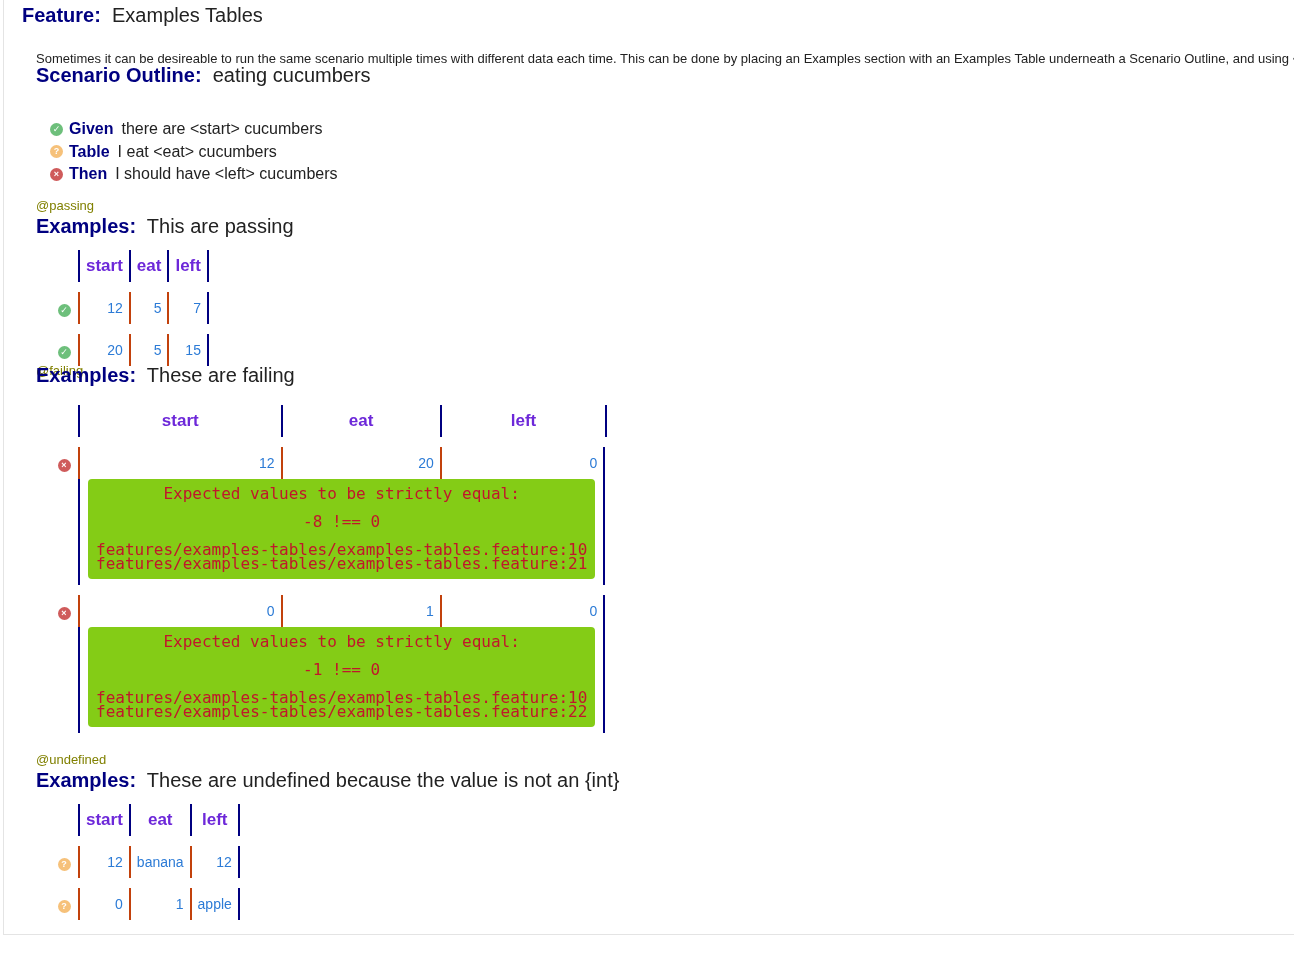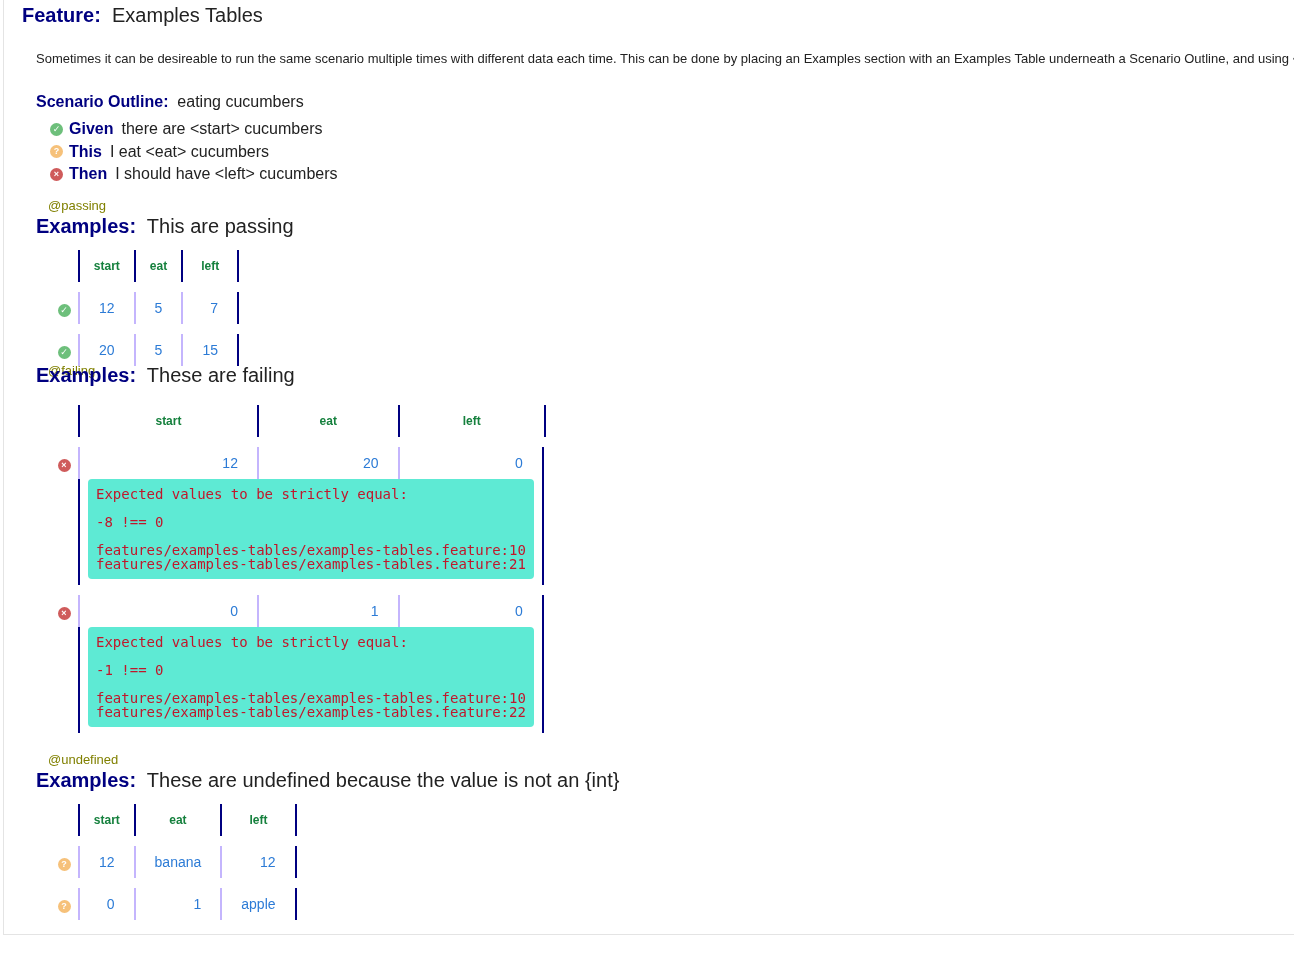--- a/index.html
+++ b/index.html
@@ -1,37 +1,37 @@
 <!DOCTYPE html>
 <html><head>
 <meta charset="utf-8">
 <style>
   html, body { margin: 0; padding: 0; background: #fff; }
   body { width: 1294px; height: 970px; overflow: hidden; font-family: "Liberation Sans", "DejaVu Sans", sans-serif; color: #222; }
   .frame { position: absolute; left: 3px; top: 0; width: 1300px; height: 934px; border-left: 1px solid #e4e4e4; border-bottom: 1px solid #e4e4e4; }
   .kw { color: #000080; font-weight: bold; }
   .feature-title { position: absolute; left: 22px; top: 4px; font-size: 20px; white-space: nowrap; }
   .desc { position: absolute; left: 36px; top: 51px; font-size: 13px; white-space: nowrap; color: #222; }
-  .scenario-title { position: absolute; left: 36px; top: 93px; font-size: 16px; white-space: nowrap; }
+  .scenario-title { position: absolute; left: 36px; top: 64px; font-size: 20px; white-space: nowrap; }
   .steps { position: absolute; left: 50px; top: 118px; }
   .step { height: 22.5px; display: flex; align-items: center; font-size: 16px; white-space: nowrap; }
   .step .kw { margin-left: 6px; margin-right: 8px; }
   .icon { display: inline-flex; width: 13px; height: 13px; border-radius: 50%; align-items: center; justify-content: center; font-size: 9px; font-weight: bold; color: #fff; line-height: 1; flex: none; }
   .icon.passed { background: #6dbf7b; }
   .icon.undefined { background: #f6c17a; }
   .icon.failed { background: #cf5b5b; }
-  .tag { position: absolute; left: 48px; font-size: 13px; color: #808000; }
+  .tag { position: absolute; left: 36px; font-size: 13px; color: #808000; }
   .ex-title { position: absolute; left: 36px; font-size: 20px; white-space: nowrap; }
   .tbl { position: absolute; border-collapse: separate; border-spacing: 0 10px; }
   .tbl td, .tbl th { padding: 0; }
-  .cell { border-left: 2px solid #c4b5fd; color: #2c7bd6; font-size: 14px; height: 32px; box-sizing: border-box; text-align: right; padding: 0 19px !important; }
-  .hcell { border-left: 2px solid #000080; color: #15803d; font-size: 12px; font-weight: bold; height: 32px; text-align: center; padding: 0 6px !important; }
+  .cell { border-left: 2px solid #c2410c; color: #2c7bd6; font-size: 14px; height: 32px; box-sizing: border-box; text-align: right; padding: 0 6px !important; }
+  .hcell { border-left: 2px solid #000080; color: #6d28d9; font-size: 17px; font-weight: bold; height: 32px; text-align: center; padding: 0 6px !important; }
   .endcell { border-left: 2px solid #000080; width: 0; padding: 0 !important; }
   .status-td { width: 28px; text-align: center; vertical-align: middle; }
-  .err { background: #5eead4; color: #c0172b; font-family: "DejaVu Sans Mono", "Liberation Mono", monospace; font-size: 14px; line-height: 14px; padding: 8px 8px; border-radius: 4px; white-space: pre; text-align: left; }
+  .err { background: #84cc16; color: #c0172b; font-family: "DejaVu Sans Mono", "Liberation Mono", monospace; font-size: 16px; line-height: 14px; padding: 8px 8px; border-radius: 4px; white-space: pre; text-align: center; }
   .errwrap { border-left: 2px solid #000080; border-right: 2px solid #000080; padding: 0 8px 6px 8px !important; }
 </style>
 </head>
 <body>
 
 <div class="frame"></div>
 
 <div class="feature-title">
   <span class="kw">Feature:</span>&nbsp;
   <span>Examples Tables</span>
@@ -44,21 +44,21 @@
 </div>
 
 <div class="steps">
   <div class="step">
     <span class="icon passed">✓</span>
     <span class="kw">Given</span>
     <span>there are &lt;start&gt; cucumbers</span>
   </div>
   <div class="step">
     <span class="icon undefined">?</span>
-    <span class="kw">This</span>
+    <span class="kw">Table</span>
     <span>I eat &lt;eat&gt; cucumbers</span>
   </div>
   <div class="step">
     <span class="icon failed">×</span>
     <span class="kw">Then</span>
     <span>I should have &lt;left&gt; cucumbers</span>
   </div>
 </div>
 
 <div class="tag" style="top:198px">@passing</div>

